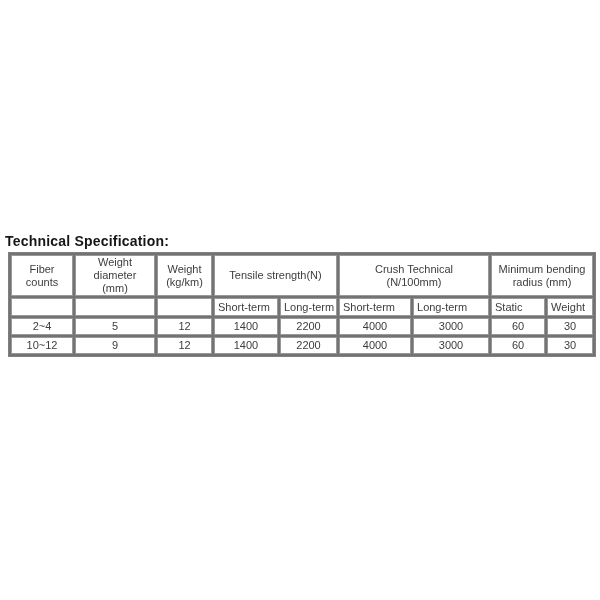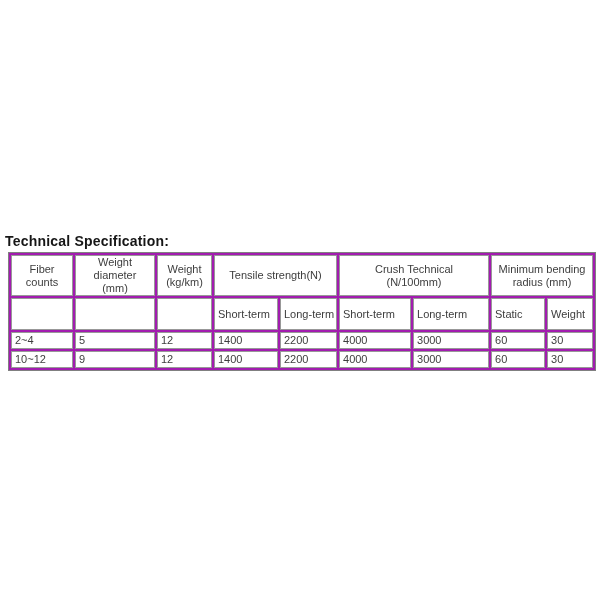--- a/index.html
+++ b/index.html
@@ -26,47 +26,47 @@
   }
   table.spec-table {
     position: absolute;
     left: 8px;
     top: 252px;
     width: 588px;
     table-layout: fixed;
     border-collapse: separate;
     border-spacing: 2px;
     border: 1px solid #808080;
-    background: #a21caf;
+    background: #737373;
   }
   table.spec-table td {
     box-sizing: border-box;
     border: 1px solid #989898;
     background: #ffffff;
     font-size: 11px;
     line-height: 13px;
     color: #3d3d3d;
     padding: 0 3px;
     vertical-align: middle;
     overflow: hidden;
   }
   tr.row-groups td {
     height: 31px;
     text-align: center;
     white-space: pre-line;
     padding: 0 1px;
   }
   tr.row-subheads td {
-    height: 32px;
+    height: 18px;
     text-align: left;
     white-space: pre;
   }
   tbody td {
     height: 17px;
-    text-align: left;
+    text-align: center;
     white-space: pre;
   }
 </style>
 </head>
 <body>
 
 <div>
   <h2 class="section-title">Technical Specification:</h2>
 
   <table class="spec-table">

